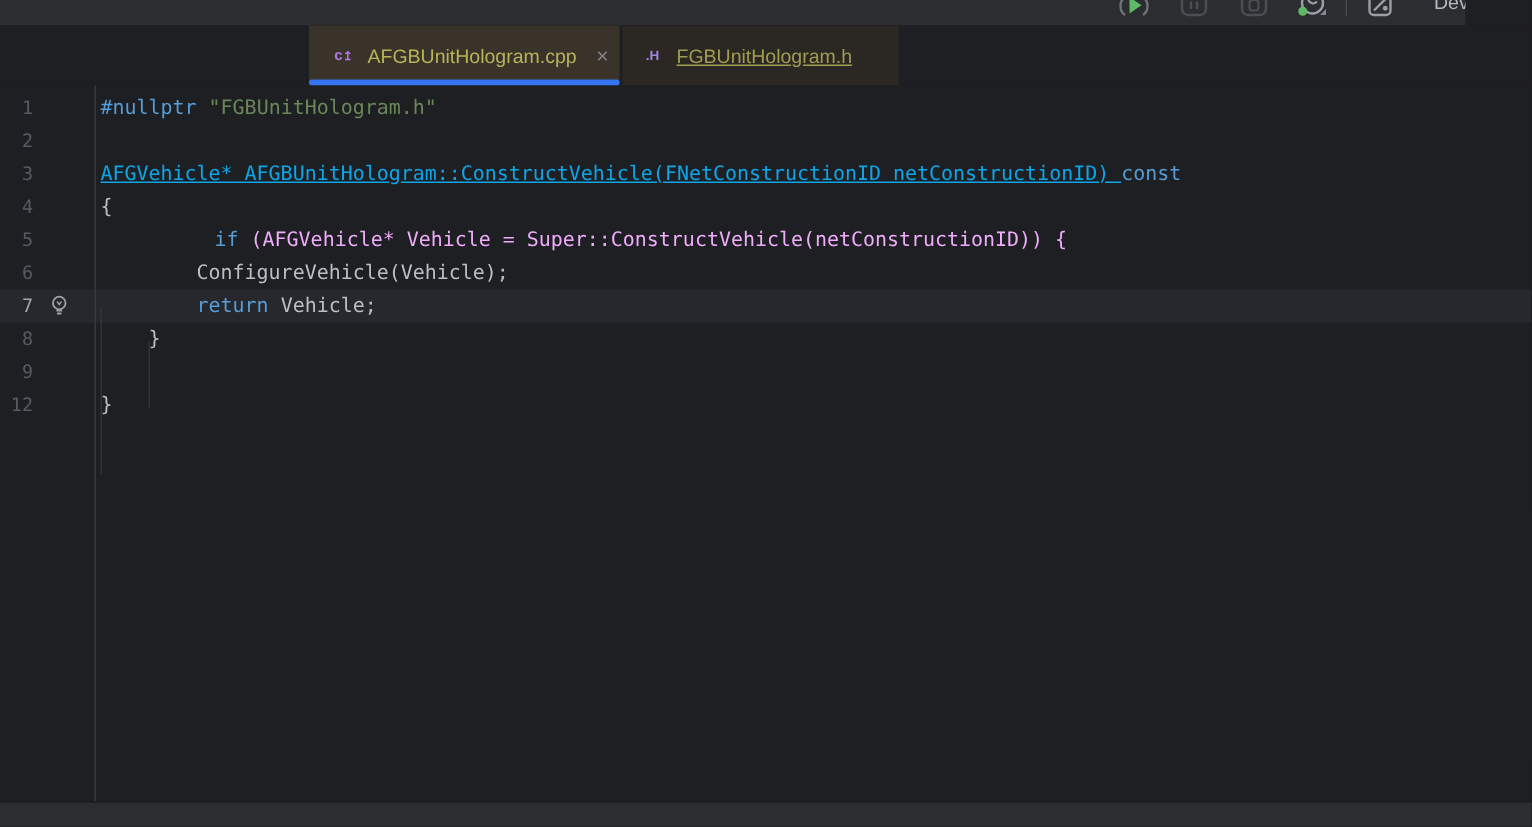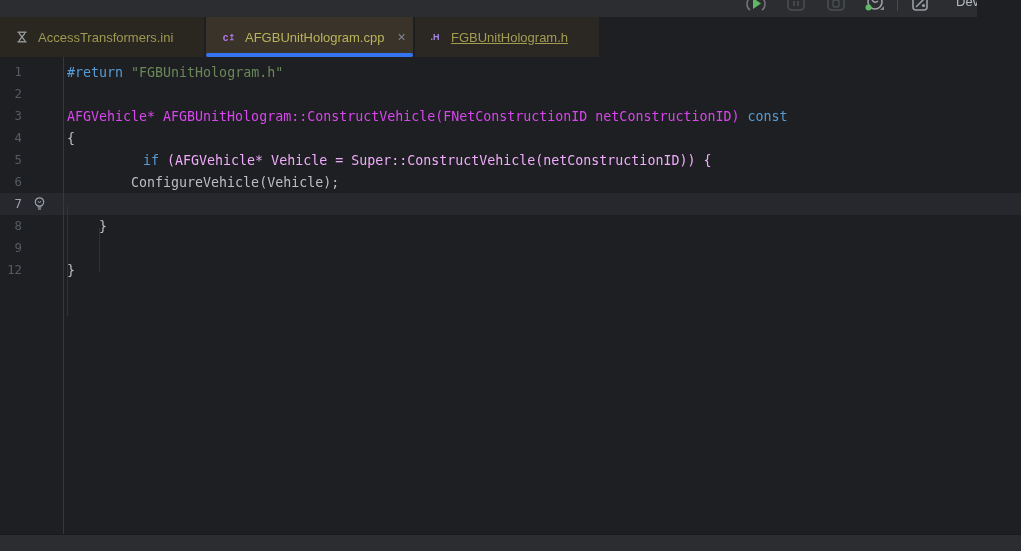--- a/index.html
+++ b/index.html
@@ -92,61 +92,51 @@
       <rect x="5" y="6" width="14" height="14" rx="3" stroke="#9b9fa5" stroke-width="1.6" fill="none"></rect>
       <line x1="8" y1="17" x2="16" y2="9" stroke="#9b9fa5" stroke-width="1.6"></line>
       <circle cx="15.5" cy="15.5" r="1.6" fill="#9b9fa5"></circle>
     </svg>
   </span>
   <span class="cfg">Developme</span>
 </div>
 
 <div class="tabbar">
 
-  <div class="tab tab1">
-    <span class="ficon">
-      <svg viewBox="0 0 14 14" width="14" height="14">
-        <line x1="2.5" y1="2.2" x2="11.5" y2="2.2" stroke="#a0a3a8" stroke-width="1.3"></line>
-        <line x1="2.5" y1="11.8" x2="11.5" y2="11.8" stroke="#a0a3a8" stroke-width="1.3"></line>
-        <path d="M4 3.2 L10 10.8 M10 3.2 L4 10.8" stroke="#a0a3a8" stroke-width="1.2" fill="none"></path>
-      </svg>
-    </span>
-    <span class="tlabel">AccessTransformers.ini</span>
-  </div>
 
   <div class="tab tab2">
     <span class="ficon cppicon">c<sup>↥</sup></span>
     <span class="tlabel">AFGBUnitHologram.cpp</span>
     <span class="close">×</span>
     <span class="underline"></span>
   </div>
 
   <div class="tab tab3">
     <span class="ficon hicon">.H</span>
     <span class="tlabel">FGBUnitHologram.h</span>
   </div>
 
 </div>
 
 <div class="editor">
   <div class="lines" id="lines">
       <div class="line">
         <span class="ln">1</span>
         <span class="bulbcell"></span>
-        <span class="code"><span style="color: rgb(86, 156, 214);">#return</span><span style="color: rgb(188, 190, 196);"> </span><span style="color: rgb(106, 135, 89);">"FGBUnitHologram.h"</span></span>
+        <span class="code"><span style="color: rgb(86, 156, 214);">#nullptr</span><span style="color: rgb(188, 190, 196);"> </span><span style="color: rgb(106, 135, 89);">"FGBUnitHologram.h"</span></span>
       </div>
       <div class="line">
         <span class="ln">2</span>
         <span class="bulbcell"></span>
         <span class="code"></span>
       </div>
       <div class="line">
         <span class="ln">3</span>
         <span class="bulbcell"></span>
-        <span class="code"><span style="color: #d946ef;">AFGVehicle* AFGBUnitHologram::ConstructVehicle(FNetConstructionID netConstructionID) </span><span style="color: rgb(86, 156, 214);">const</span></span>
+        <span class="code"><span style="color: #0ea5e9; text-decoration: underline;">AFGVehicle* AFGBUnitHologram::ConstructVehicle(FNetConstructionID netConstructionID) </span><span style="color: rgb(86, 156, 214);">const</span></span>
       </div>
       <div class="line">
         <span class="ln">4</span>
         <span class="bulbcell"></span>
         <span class="code"><span style="color: rgb(188, 190, 196);">{</span></span>
       </div>
       <div class="line">
         <span class="ln">5</span>
         <span class="bulbcell"></span>
         <span class="code"><span style="color: rgb(188, 190, 196);">    </span><span style="color: rgb(86, 156, 214); margin-left: 44px;">if</span><span style="color: #f0abfc;"> (AFGVehicle* Vehicle = Super::ConstructVehicle(netConstructionID)) {</span></span>
@@ -159,20 +149,21 @@
       <div class="line active">
         <span class="ln">7</span>
         <span class="bulbcell">
           <svg width="13" height="16" viewBox="0 0 13 16">
             <circle cx="6.5" cy="6" r="4.2" stroke="#9da0a8" stroke-width="1.2" fill="none"></circle>
             <path d="M5 5 l1.5 2 l1.5-2" stroke="#9da0a8" stroke-width="0.9" fill="none"></path>
             <line x1="4.6" y1="11" x2="8.4" y2="11" stroke="#9da0a8" stroke-width="1.2"></line>
             <line x1="5" y1="13" x2="8" y2="13" stroke="#9da0a8" stroke-width="1.2"></line>
           </svg>
         </span>
+        <span class="code"><span style="color: rgb(188, 190, 196);">        </span><span style="color: rgb(86, 156, 214);">return</span><span style="color: rgb(188, 190, 196);"> Vehicle;</span></span>
       </div>
       <div class="line">
         <span class="ln">8</span>
         <span class="bulbcell"></span>
         <span class="code"><span style="color: rgb(188, 190, 196);">    }</span></span>
       </div>
       <div class="line">
         <span class="ln">9</span>
         <span class="bulbcell"></span>
       </div>

